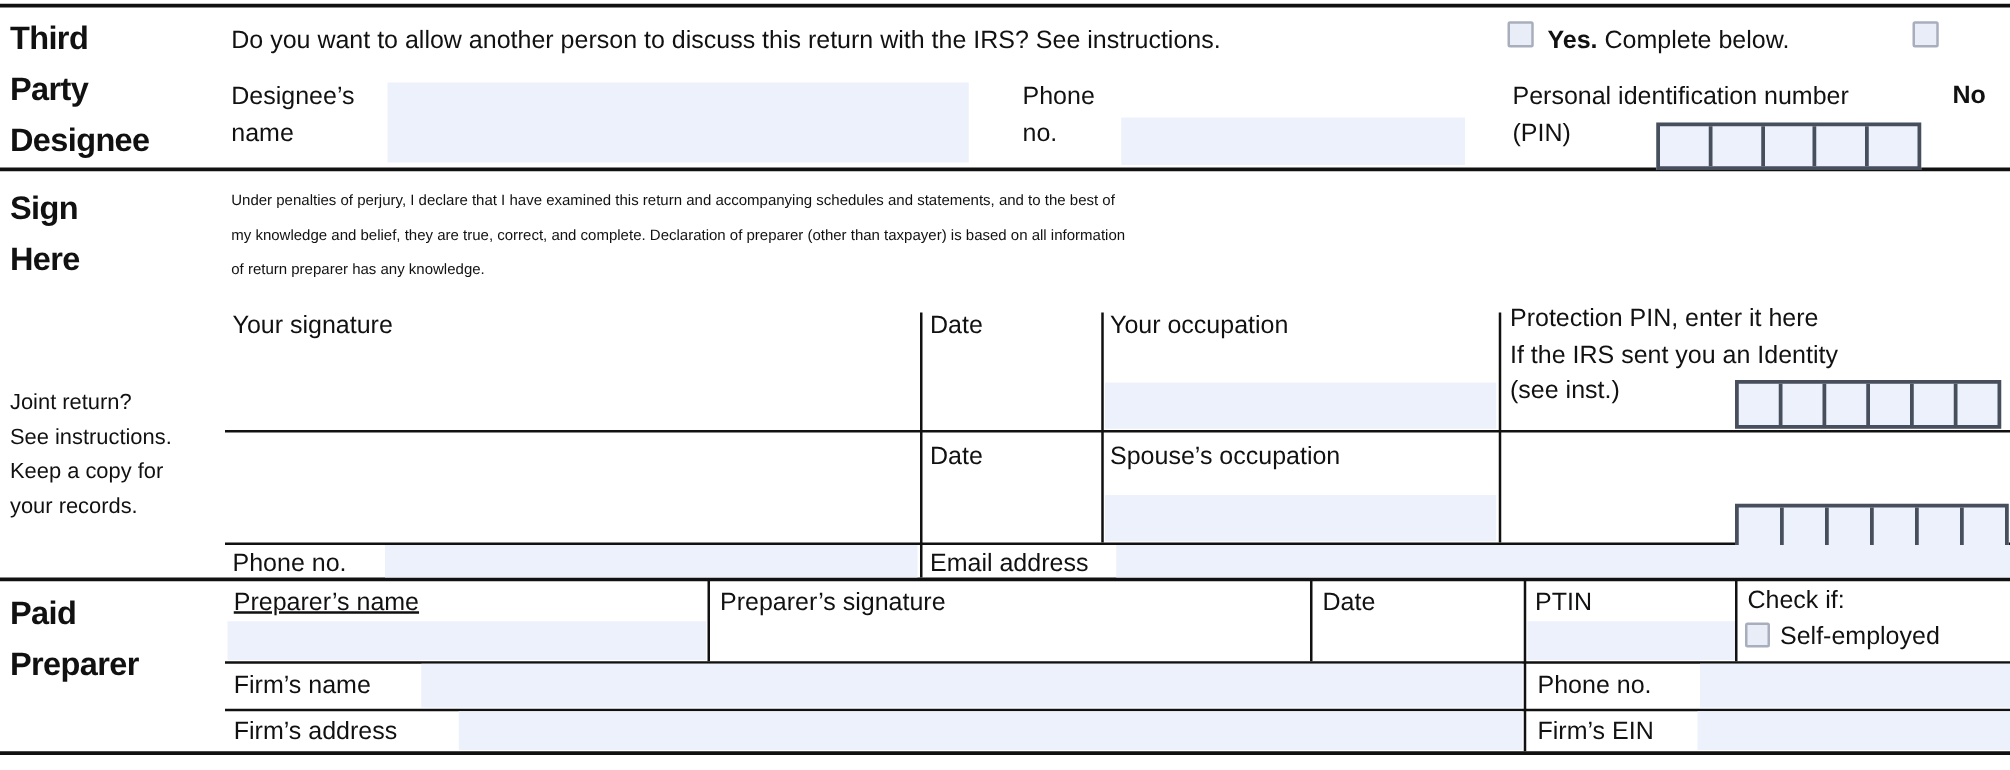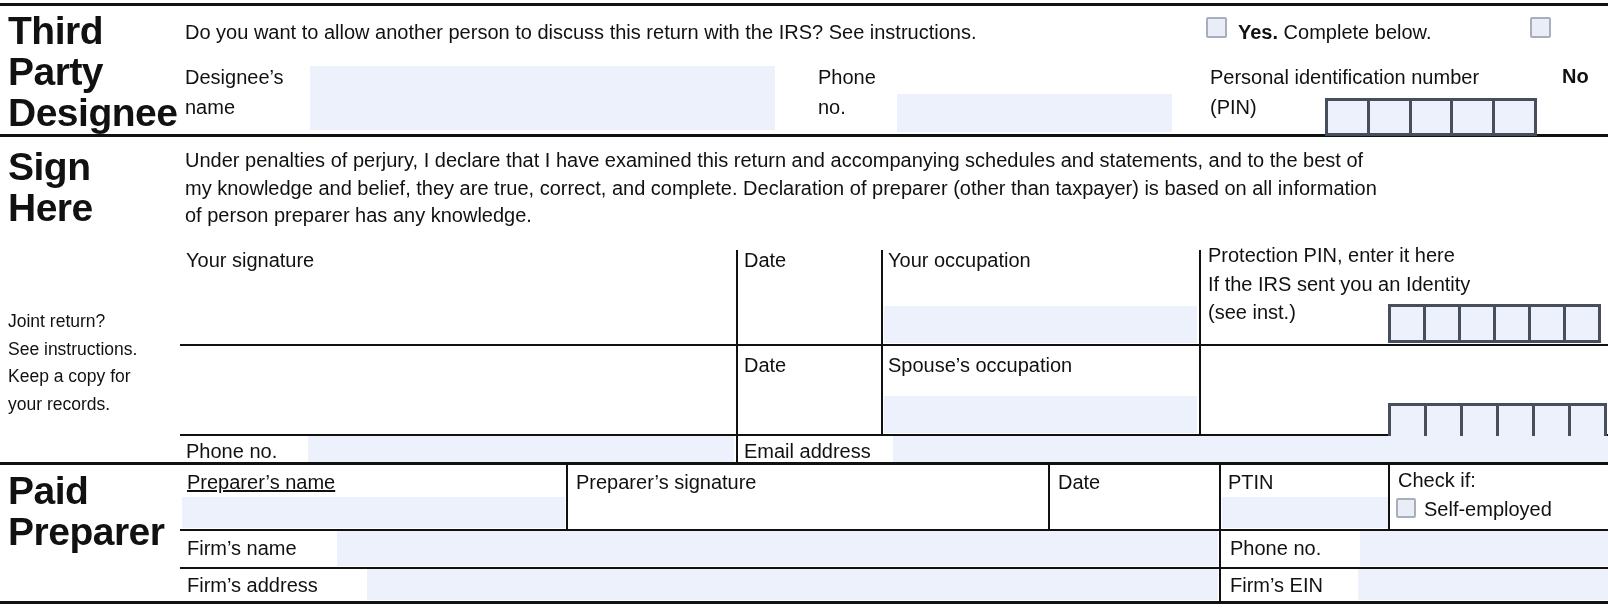--- a/index.html
+++ b/index.html
@@ -10,22 +10,22 @@
     font-family:"Liberation Sans", sans-serif;
     color:#111;
     overflow:hidden;
   }
   .abs{position:absolute;}
   .hline{position:absolute;background:#111;height:2px;}
   .hline.thick{height:3px;}
   .vline{position:absolute;background:#111;width:2px;}
   .lbl{position:absolute;font-size:20px;line-height:28px;white-space:nowrap;}
   .small{font-size:17.5px;line-height:27.5px;}
-  .heading{position:absolute;font-weight:700;font-size:39px;line-height:41px;letter-spacing:-0.5px;}
-  .para{position:absolute;font-size:20px;line-height:27.5px;white-space:nowrap;}
+  .heading{position:absolute;font-weight:700;font-size:26px;line-height:41px;letter-spacing:-0.5px;}
+  .para{position:absolute;font-size:12px;line-height:27.5px;white-space:nowrap;}
   .field{position:absolute;background:#edf1fb;}
   .checkbox{position:absolute;width:21px;height:21px;background:#e8edf8;border:2px solid #a8aebc;border-radius:2px;box-sizing:border-box;}
   .pinbox{position:absolute;display:flex;border:3px solid #474e5c;background:#edf1fb;box-sizing:border-box;}
   .pincell{flex:1;border-left:3px solid #474e5c;}
   .pincell:first-child{border-left:none;}
   .b{font-weight:700;margin-top:44px;}
 </style>
 </head>
 <body>
 
@@ -86,21 +86,21 @@
     </div>
 
   <div class="heading" style="left:8px;top:146px;">
     <div>Sign</div>
     <div>Here</div>
   </div>
 
   <div class="para" style="left:185px;top:147px;">
     <div>Under penalties of perjury, I declare that I have examined this return and accompanying schedules and statements, and to the best of</div>
     <div>my knowledge and belief, they are true, correct, and complete. Declaration of preparer (other than taxpayer) is based on all information</div>
-    <div>of person preparer has any knowledge.</div>
+    <div>of return preparer has any knowledge.</div>
   </div>
 
   <div class="lbl small" style="left:8px;top:308px;">
     <div>Joint return?</div>
     <div>See instructions.</div>
     <div>Keep a copy for</div>
     <div>your records.</div>
   </div>
 
   <div class="lbl" style="left:186px;top:246px;">Your signature</div>

